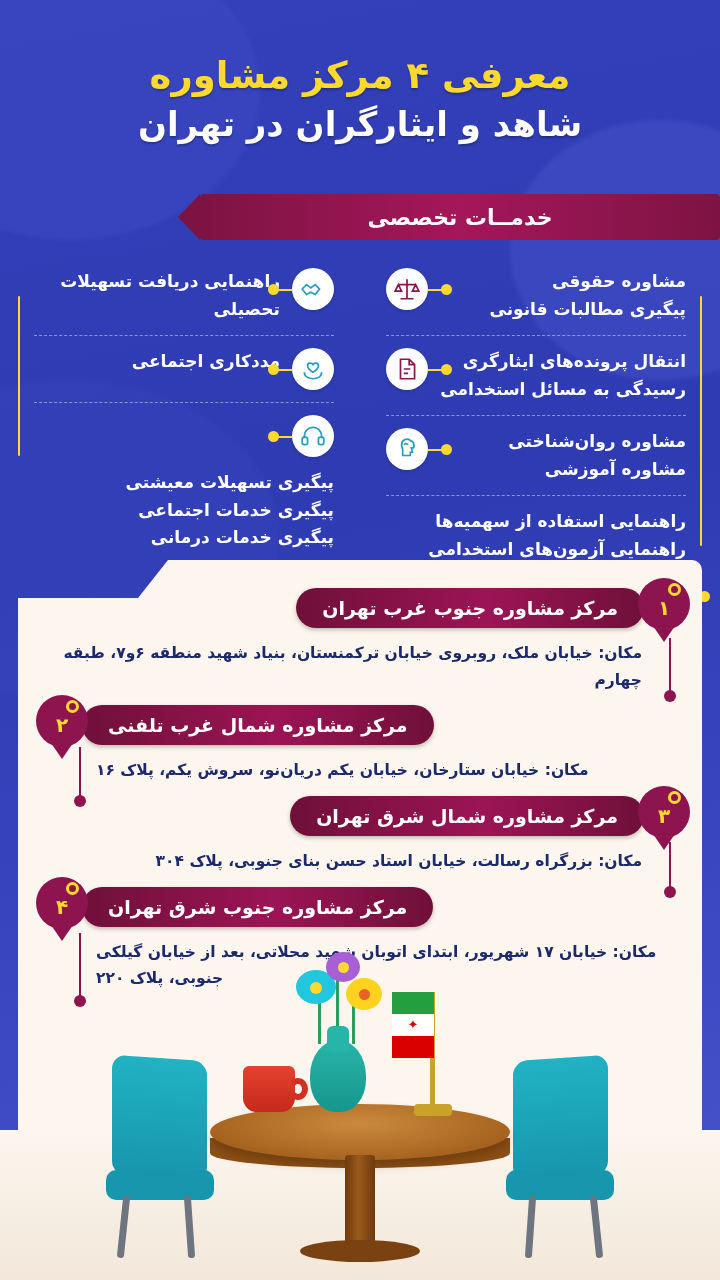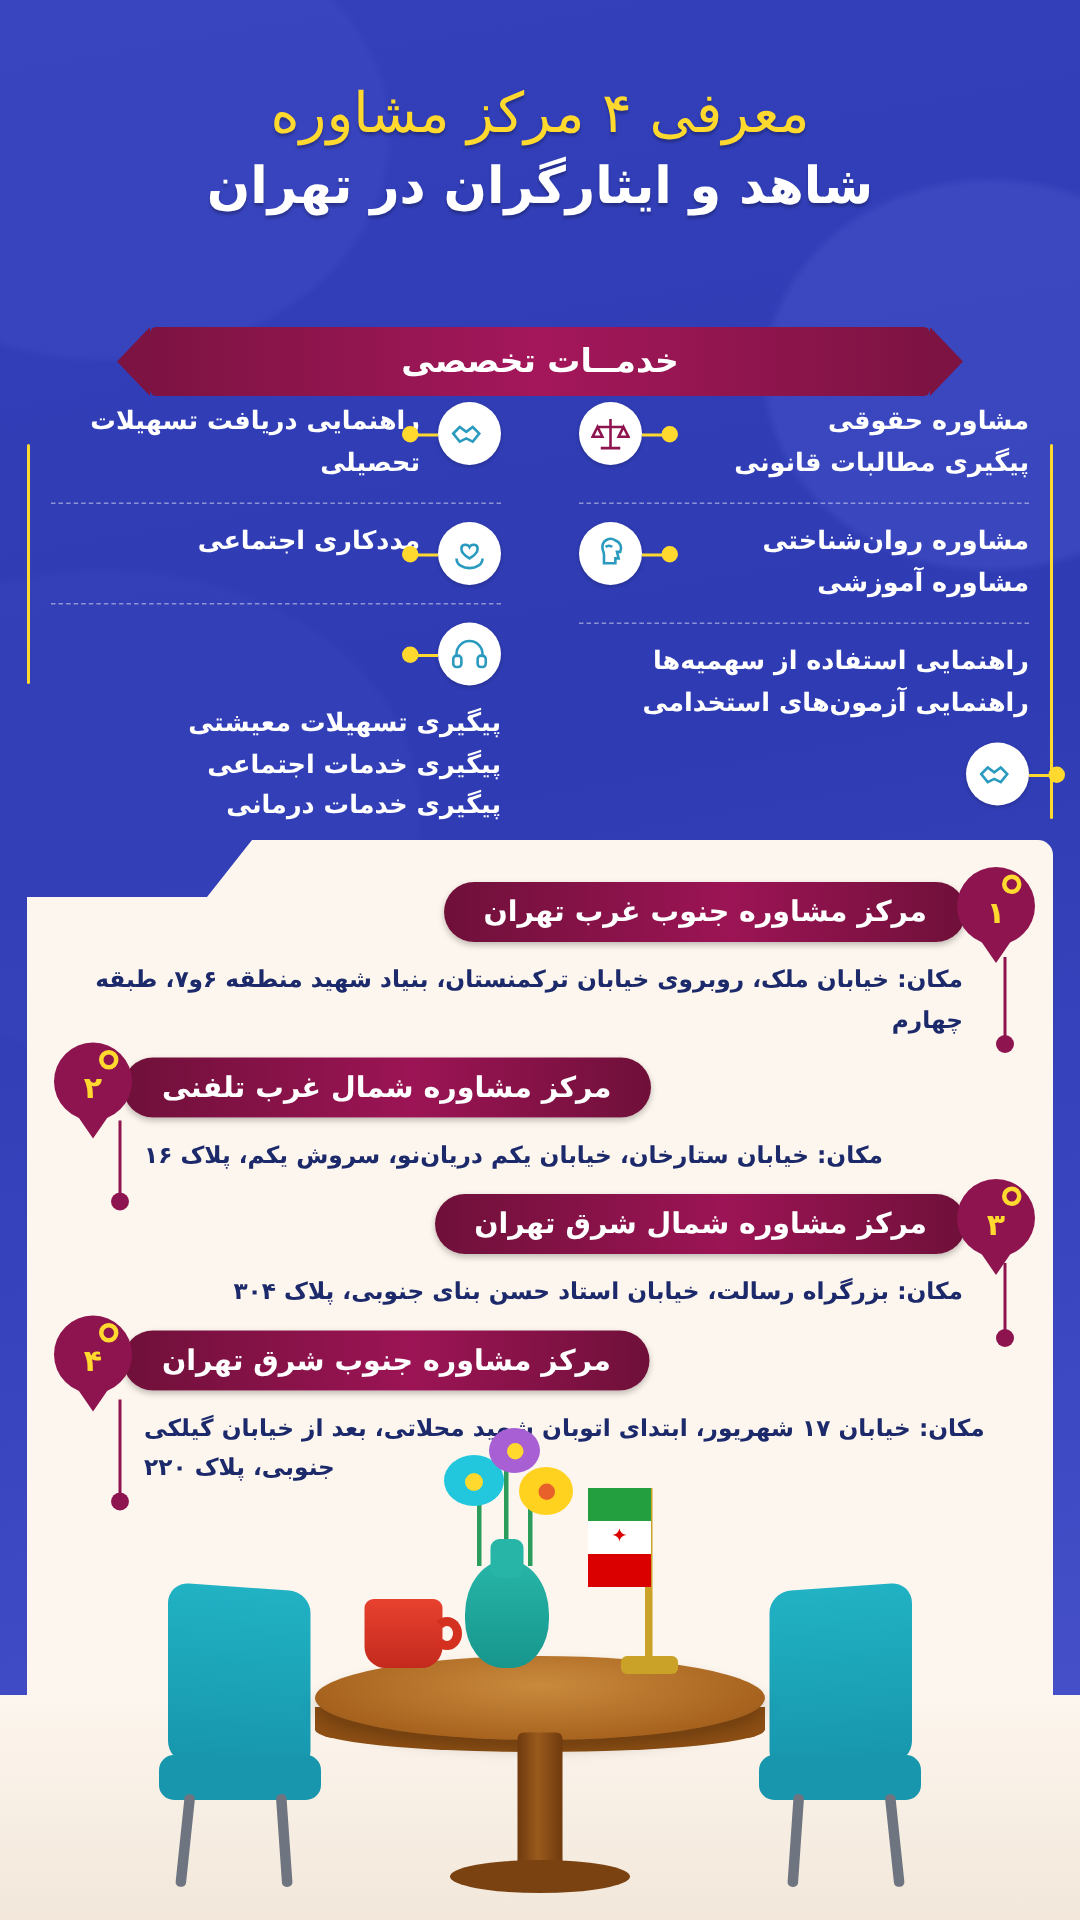--- a/index.html
+++ b/index.html
@@ -29,37 +29,37 @@
 
   
   .header {
     position: absolute; top: 52px; left: 0; right: 0;
     text-align: center;
     padding: 0 40px;
   }
   .title-line1 {
     color: #ffd92e;
     font-size: 37px;
-    font-weight: normal;
+    font-weight: bold;
     letter-spacing: -0.5px;
     line-height: 1.3;
     text-shadow: 0 2px 2px rgba(0,0,0,.25);
   }
   .title-line2 {
     color: #ffffff;
     font-size: 34px;
     font-weight: bold;
     line-height: 1.45;
     text-shadow: 0 2px 2px rgba(0,0,0,.25);
   }
 
   
   .ribbon-wrap {
-    position: absolute; top: 218px; left: 0; right: 0;
-    display: flex; justify-content: center;
+    position: absolute; top: 194px; left: 0; right: 0;
+    display: flex; 
   }
   .ribbon {
     position: relative;
     width: 520px; height: 46px;
     background: linear-gradient(90deg, #7d1342 0%, #a4175b 50%, #7d1342 100%);
     color: #fff;
     display: flex; align-items: center; justify-content: center;
     font-size: 22px; font-weight: bold;
     letter-spacing: 1px;
     border-radius: 4px;
@@ -370,20 +370,35 @@
         </div>
         <div class="icon-badge">
           <span class="stem"></span>
           <span class="dot-r"></span>
           <svg viewBox="0 0 24 24" fill="none" stroke="#8e1450" stroke-width="1.6">
             <path d="M12 3v18M6 21h12M4 8h16M4 8l-3 6h6zM20 8l3 6h-6z"></path>
           </svg>
         </div>
       </div>
 
+      <div class="srv">
+        <div class="srv-text">
+          <span>انتقال پرونده‌های ایثارگری</span>
+          <span>رسیدگی به مسائل استخدامی</span>
+        </div>
+        <div class="icon-badge">
+          <span class="stem"></span>
+          <span class="dot-r"></span>
+          <svg viewBox="0 0 24 24" fill="none" stroke="#8e1450" stroke-width="1.6">
+            <path d="M6 3h8l5 5v13H6z"></path>
+              <path d="M14 3v5h5"></path>
+              <path d="M9 12h6M9 16h4"></path>
+          </svg>
+        </div>
+      </div>
 
       <div class="srv">
         <div class="srv-text">
           <span>مشاوره روان‌شناختی</span>
           <span>مشاوره آموزشی</span>
         </div>
         <div class="icon-badge">
           <span class="stem"></span>
           <span class="dot-r"></span>
           <svg viewBox="0 0 24 24" fill="none" stroke="#2a9bbf" stroke-width="1.6">

